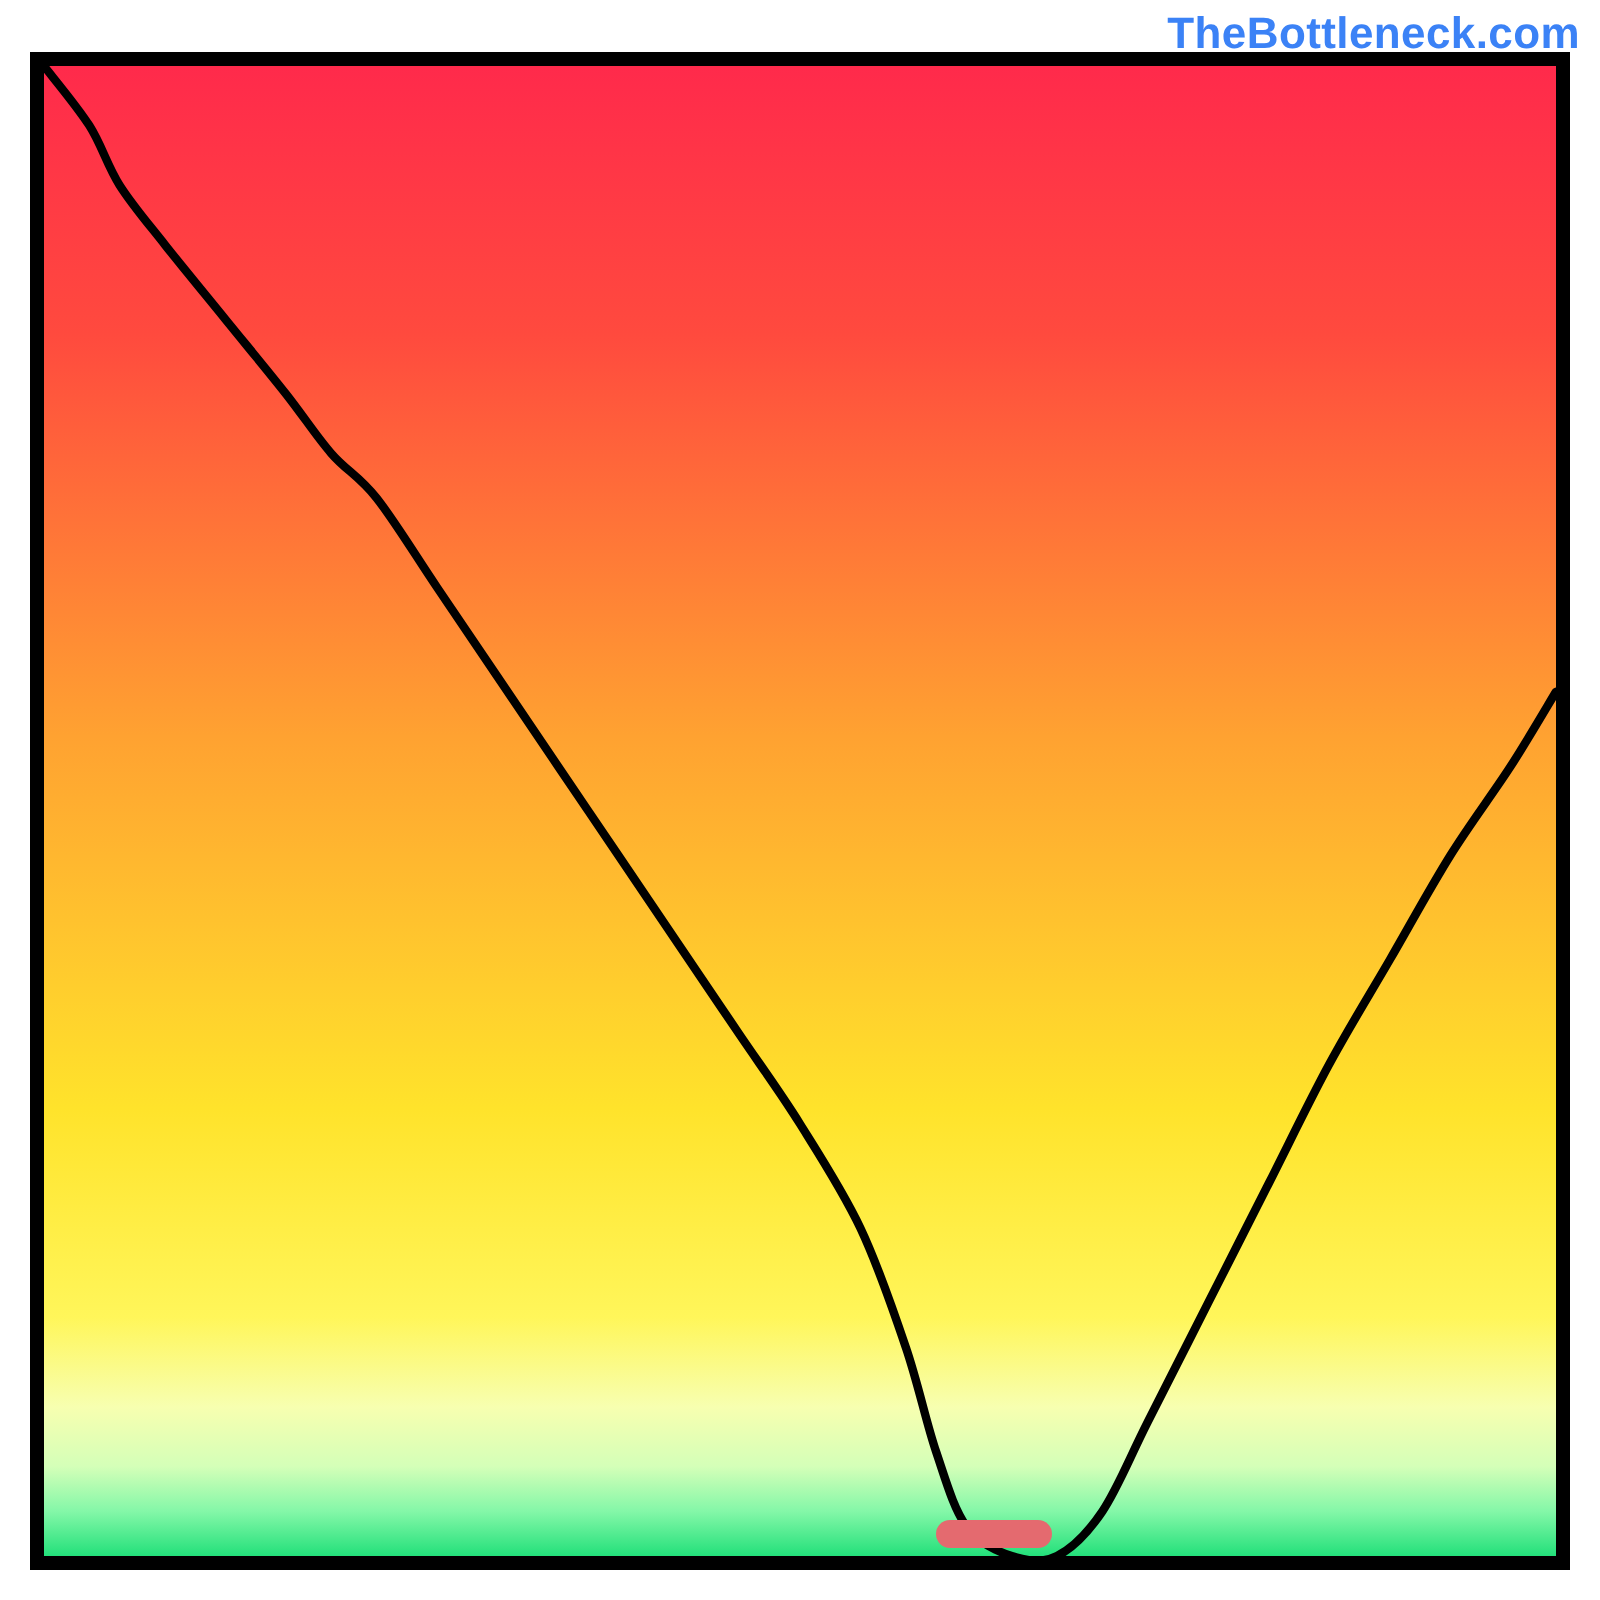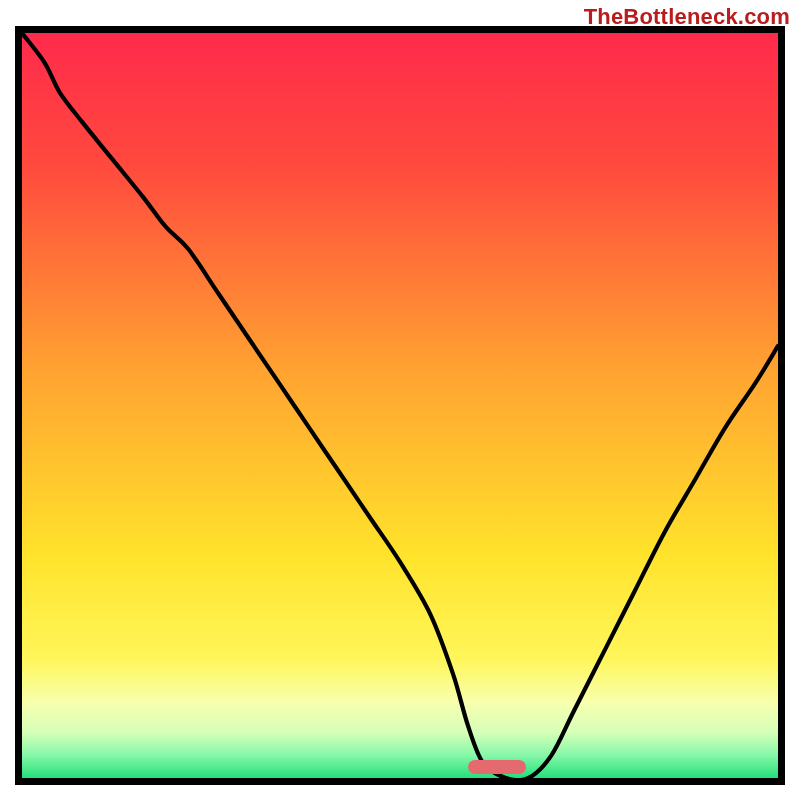--- a/index.html
+++ b/index.html
@@ -15,21 +15,21 @@
     width: 800px;
     height: 800px;
   }
   .watermark {
     position: absolute;
     top: 4px;
     right: 10px;
     font-family: Arial, Helvetica, sans-serif;
     font-size: 22px;
     font-weight: 600;
-    color: #b91c1c;
+    color: #3b82f6;
     letter-spacing: 0.2px;
     margin-left: 20px;
   }
   .frame {
     position: absolute;
     left: 15px;
     top: 26px;
     width: 770px;
     height: 759px;
     background: #ffffff;

